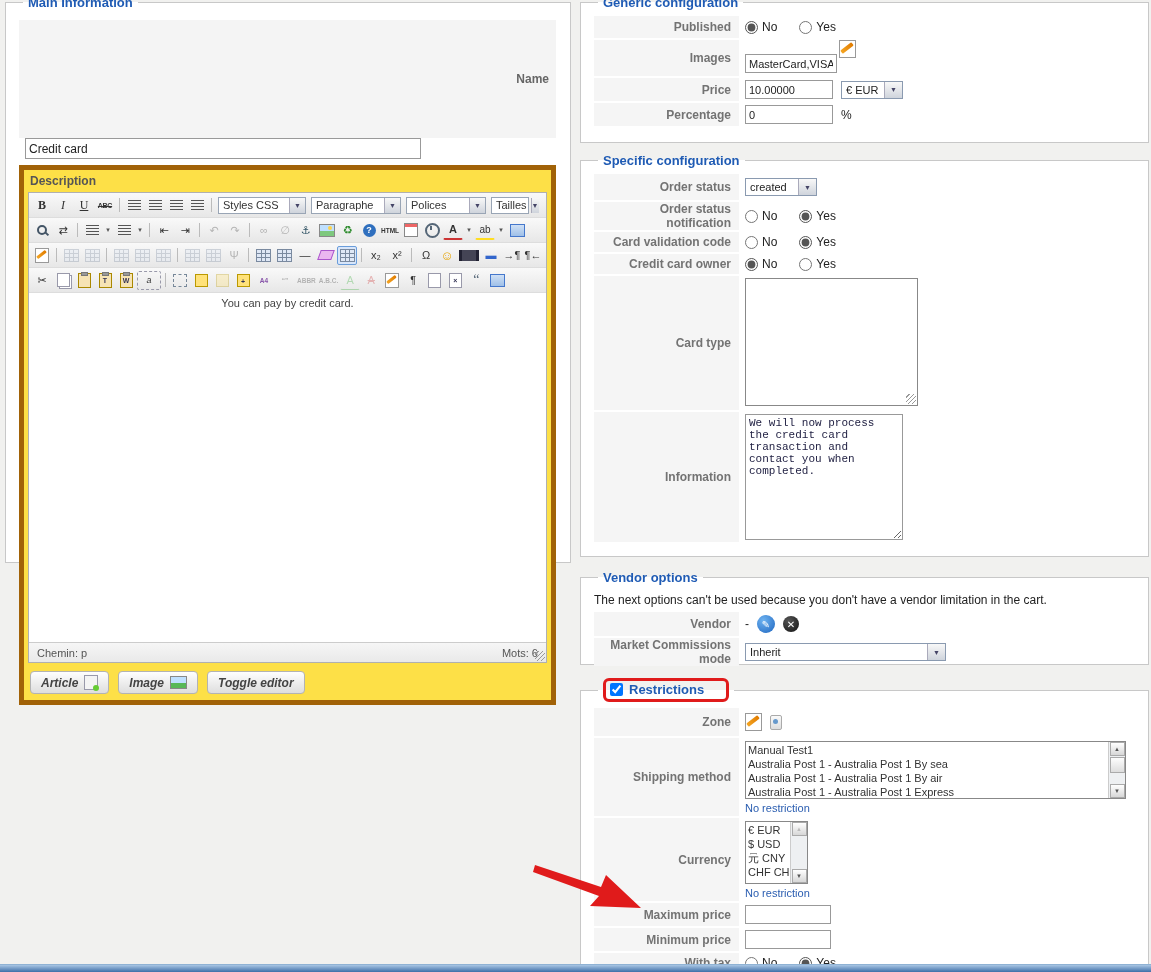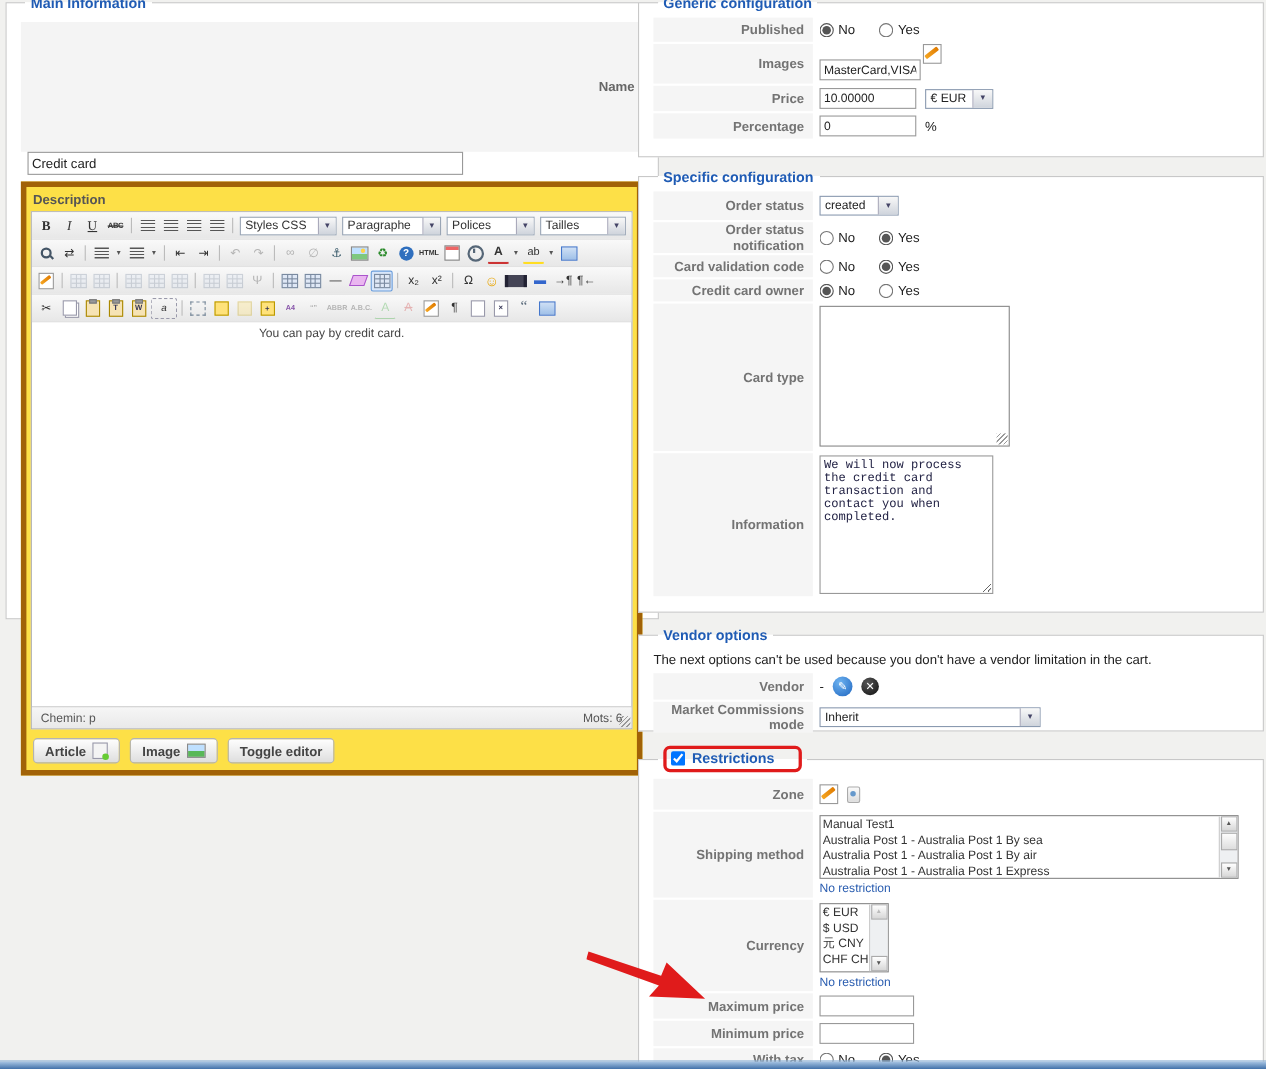--- a/index.html
+++ b/index.html
@@ -62,21 +62,21 @@
   .gi.sq{width:11px;height:11px;border:1px solid #b90;background:#ffe27a;}
   .gi.dashedbx{width:12px;height:11px;border:1px dashed #789;}
   .gi.page{width:11px;height:13px;border:1px solid #99a;background:#fff;}
   .gi.eraser{width:12px;height:8px;background:#eab6f0;border:1px solid #a5c;transform:skewX(-20deg);}
   .tbsel{display:inline-flex;justify-content:space-between;align-items:center;border:1px solid #99a5b5;background:#fff;height:17px;font-size:11px;color:#333;padding-left:4px;margin:0 2px;flex:0 0 auto;box-sizing:border-box;cursor:pointer;}
   .tbsel .arr{width:15px;height:15px;border-left:1px solid #aab;background:linear-gradient(#f8f8f8,#cfd4dc);display:flex;align-items:center;justify-content:center;font-size:7px;color:#446;margin-left:4px;}
   .content{height:341px;padding:4px 5px;font-size:11px;color:#444;text-align:center;}
   .status{display:flex;justify-content:space-between;align-items:center;background:linear-gradient(#f6f6f6,#e9e9e9);border-top:1px solid #ccc;padding:2px 8px;font-size:11px;color:#555;position:relative;height:15px;}
   .grip{position:absolute;right:1px;bottom:1px;width:10px;height:10px;background:repeating-linear-gradient(135deg,transparent 0 2px,#999 2px 3px);cursor:nwse-resize;}
   .btnrow{display:flex;gap:9px;padding:8px 2px 0;}
-  .btn{display:inline-flex;align-items:center;gap:6px;border:1px solid #b3b3b3;border-radius:4px;background:linear-gradient(#fefefe,#dedede);padding:3px 10px;font-weight:bold;color:#444;font-size:12px;cursor:pointer;}
+  .btn{display:inline-flex;align-items:center;gap:6px;border:1px solid #b3b3b3;border-radius:4px;background:linear-gradient(#fefefe,#dedede);padding:3px 10px;font-weight:bold;color:#444;font-size:12px;cursor:pointer;font-style:italic;}
   .bi{display:inline-block;position:relative;}
   .bi.article{width:12px;height:13px;border:1px solid #99a;background:#f4f4f4;}
   .bi.article::after{content:"";position:absolute;right:-2px;bottom:-2px;width:6px;height:6px;border-radius:50%;background:#6c3;}
   .bi.imagebtn{width:15px;height:11px;border:1px solid #888;background:linear-gradient(180deg,#bfe0ff 0 55%,#58b858 55% 100%);}
   
   #fs-generic{left:580px;top:-5px;width:569px;height:148px;}
   #fs-specific{left:580px;top:153px;width:569px;height:404px;}
   #fs-vendor{left:580px;top:570px;width:569px;height:95px;}
   #fs-restrict{left:580px;top:678px;width:569px;height:310px;}
   .rrow{display:flex;align-items:stretch;margin-bottom:2px;min-height:22px;}
@@ -155,21 +155,21 @@
               <span class="arr">▼</span>
             </span>
             <span class="tbsel" style="width: 90px;">
               <span>Paragraphe</span>
               <span class="arr">▼</span>
             </span>
             <span class="tbsel" style="width: 80px;">
               <span>Polices</span>
               <span class="arr">▼</span>
             </span>
-            <span class="tbsel" style="width: 78px;">
+            <span class="tbsel" style="width: 38px;">
               <span>Tailles</span>
               <span class="arr">▼</span>
             </span>
           </div>
         <div class="tb" id="tb2">
             <span class="ti" title="find-icon">
               <span class="gi mag"></span>
             </span>
             <span class="ti" title="find-replace-icon">⇄</span>
             <span class="sep"></span>

